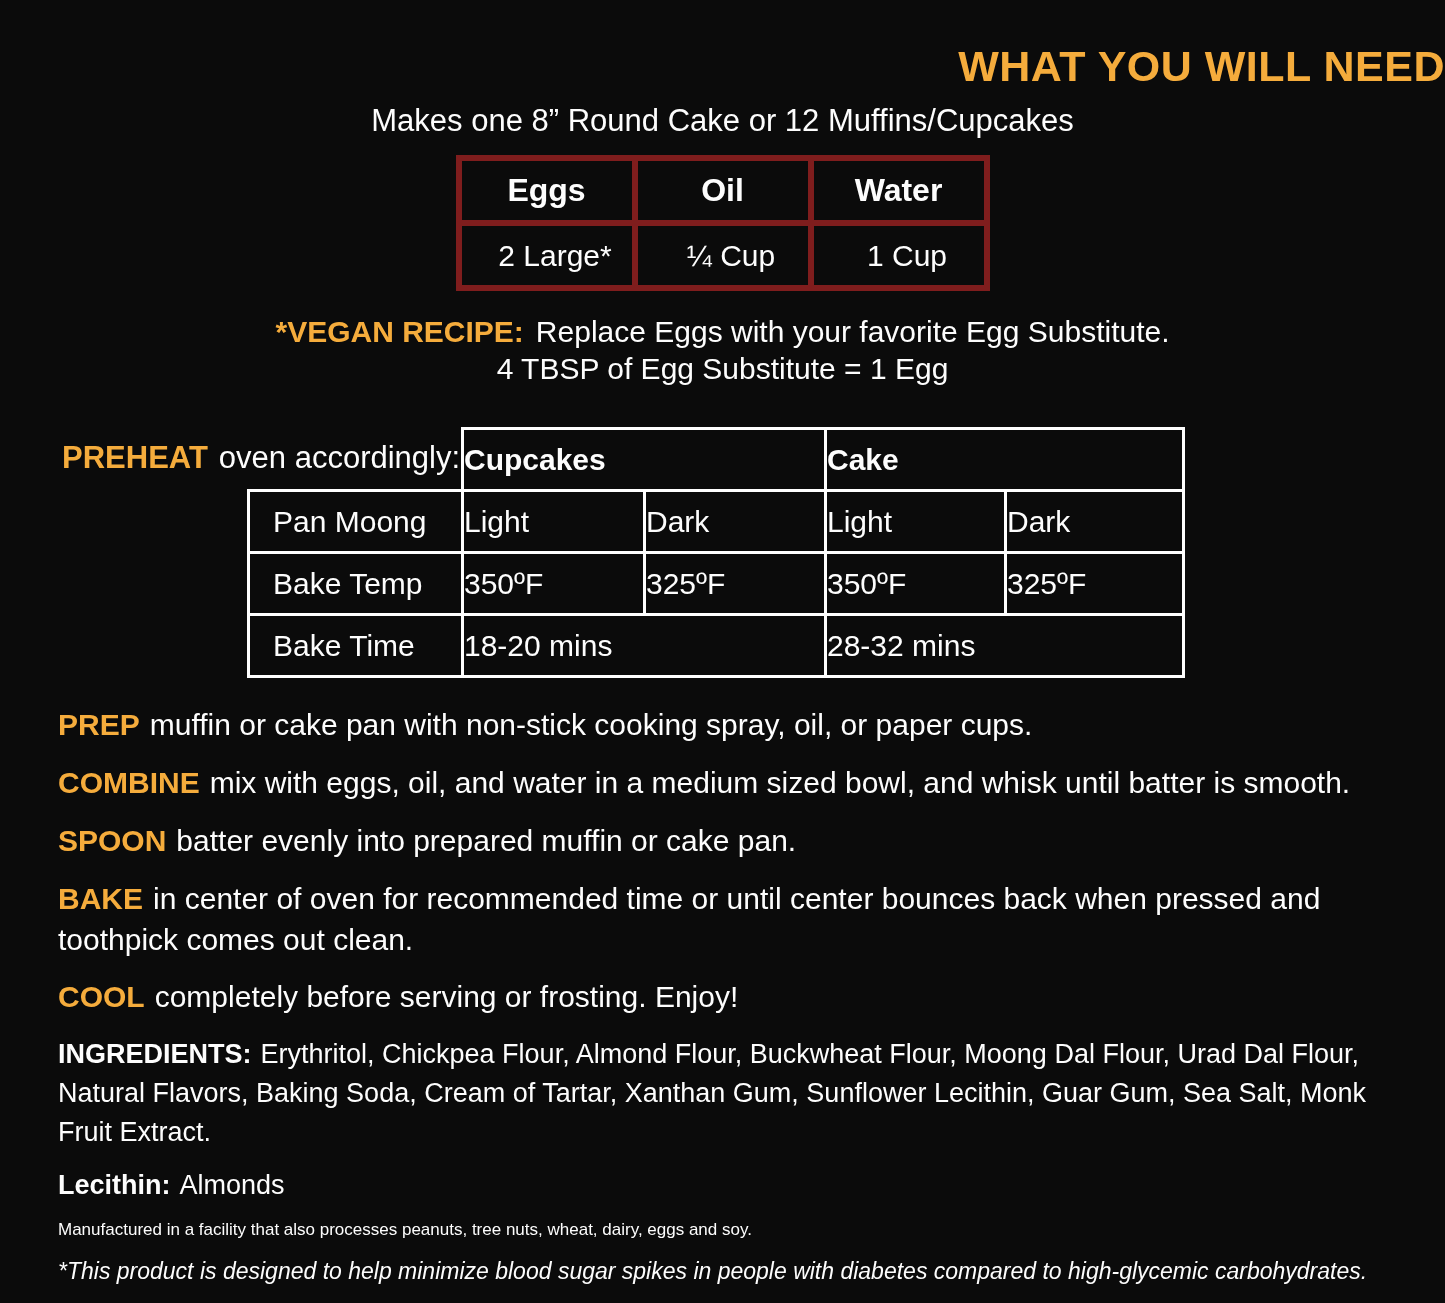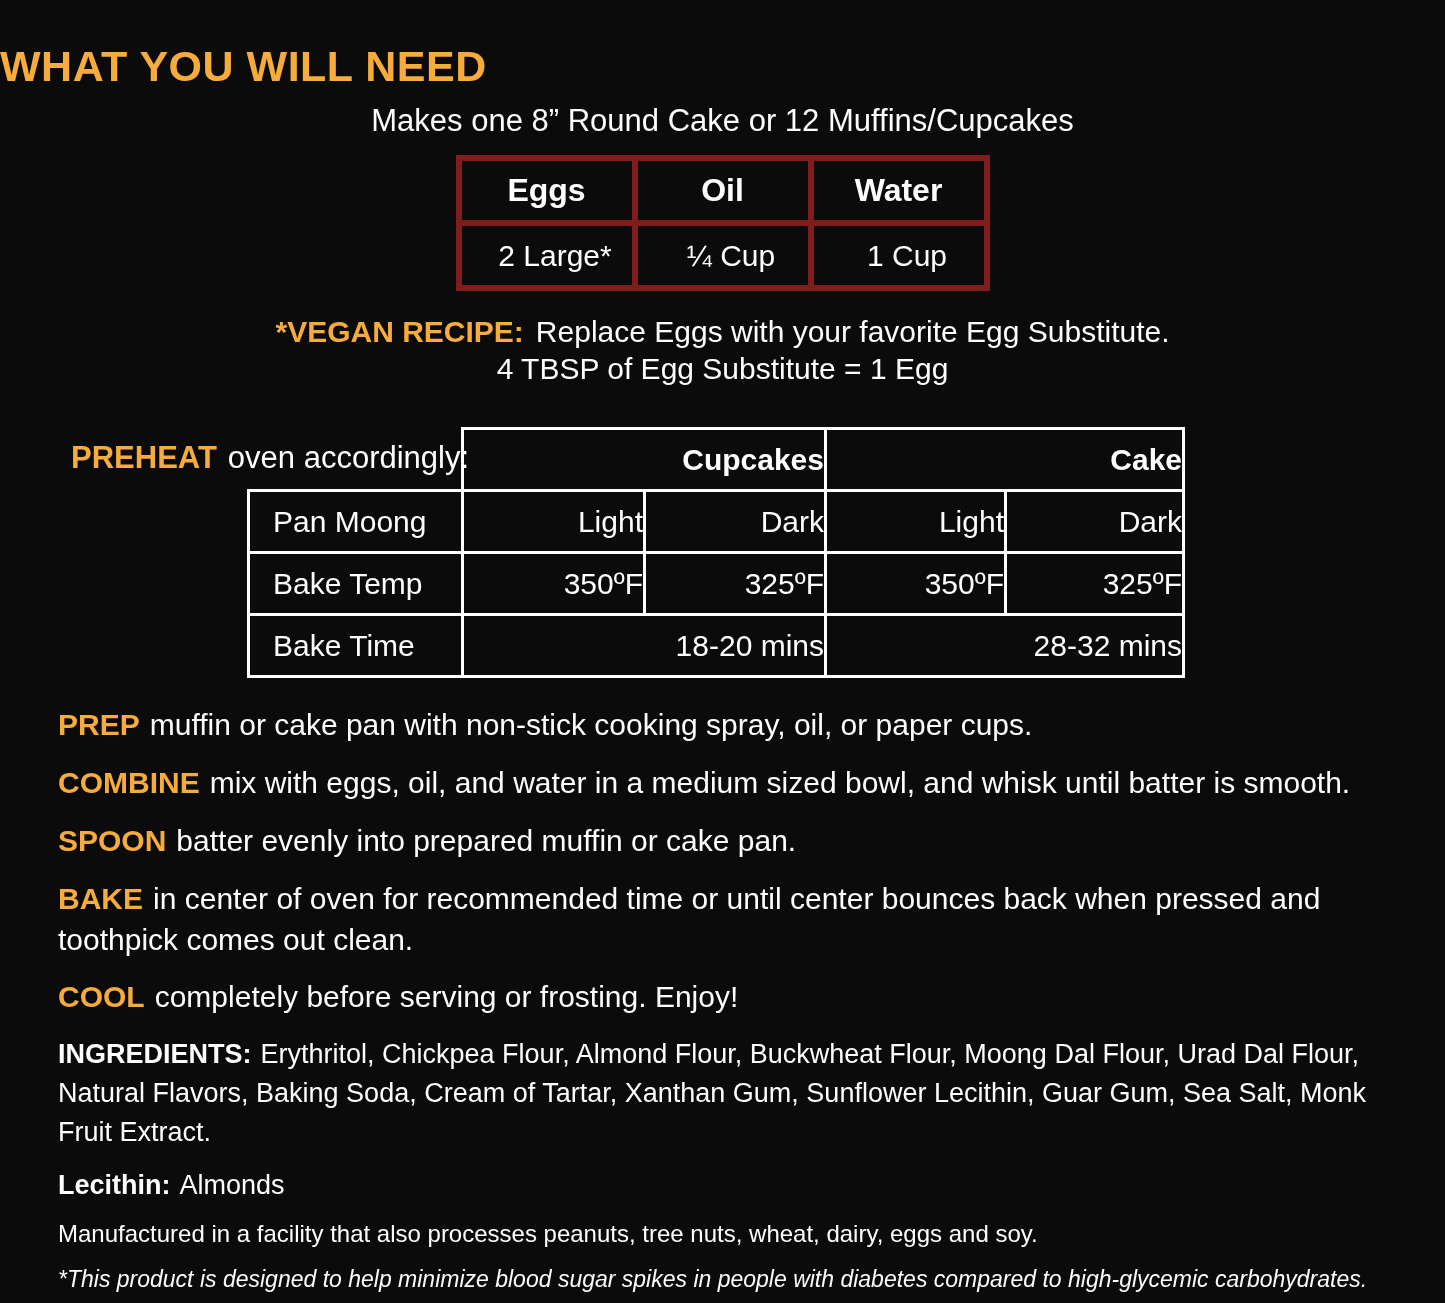--- a/index.html
+++ b/index.html
@@ -9,21 +9,21 @@
     height: 1303px;
     background: #0b0b0b;
     color: #fdfdfd;
     font-family: "Liberation Sans", sans-serif;
     box-sizing: border-box;
     padding-top: 42px;
     overflow: hidden;
   }
 
   .title {
-    text-align: left;
+    text-align: right;
     font-size: 43px;
     font-weight: 700;
     letter-spacing: 0.5px;
     color: var(--accent);
     margin: 0;
   }
   .subtitle {
     text-align: center;
     font-size: 31px;
     margin-top: 12px;
@@ -50,38 +50,38 @@
   }
   .vegan .vegan-label { color: var(--accent); font-weight: 700; margin-right: 12px; }
 
   .preheat-section {
     position: relative;
     margin-top: 40px;
     height: 248px;
   }
   .preheat-caption {
     position: absolute;
-    left: 71px;
+    left: 62px;
     top: 0;
     height: 62px;
     line-height: 62px;
     font-size: 31px;
     white-space: nowrap;
   }
   .preheat-caption .preheat-label { color: var(--accent); font-weight: 700; margin-right: 11px; }
   table.preheat {
     position: absolute;
     left: 247px;
     top: 0;
     border-collapse: collapse;
     table-layout: fixed;
   }
   table.preheat th, table.preheat td {
     border: 3px solid #fff;
-    text-align: right;
+    text-align: left;
     padding: 0;
     height: 59px;
     font-size: 30px;
     font-weight: 400;
   }
   table.preheat th { font-weight: 700; }
   table.preheat td.blank { border: none; background: transparent; }
   table.preheat td.rowlabel { text-align: left; padding-left: 23px; }
 
   .steps {
@@ -105,21 +105,21 @@
 
   .contains {
     padding: 0 52px 0 58px;
     font-size: 27px;
     margin-top: 17px;
   }
   .contains .contains-label { font-weight: 700; margin-right: 9px; }
 
   .facility {
     padding: 0 52px 0 58px;
-    font-size: 24px;
+    font-size: 17px;
     margin-top: 19px;
   }
 
   .footnote {
     padding: 0 52px 0 58px;
     font-size: 23px;
     font-style: italic;
     margin-top: 18px;
   }
 </style>

